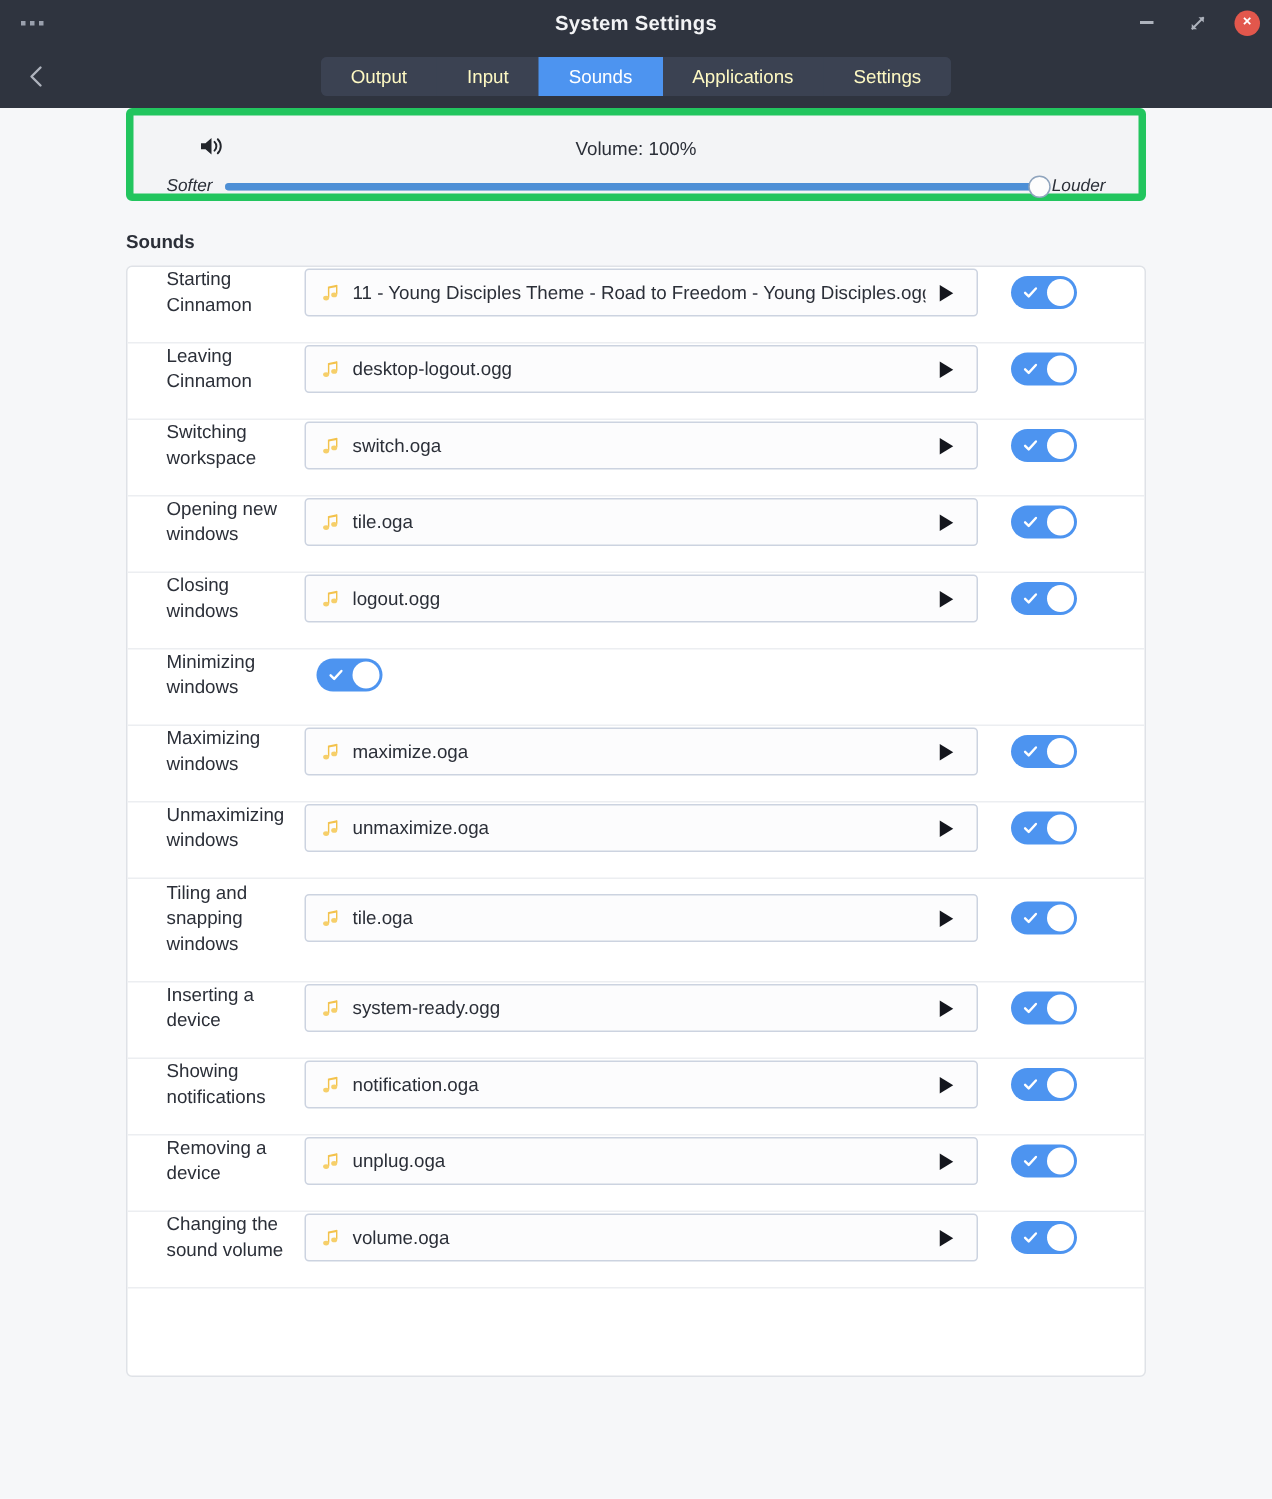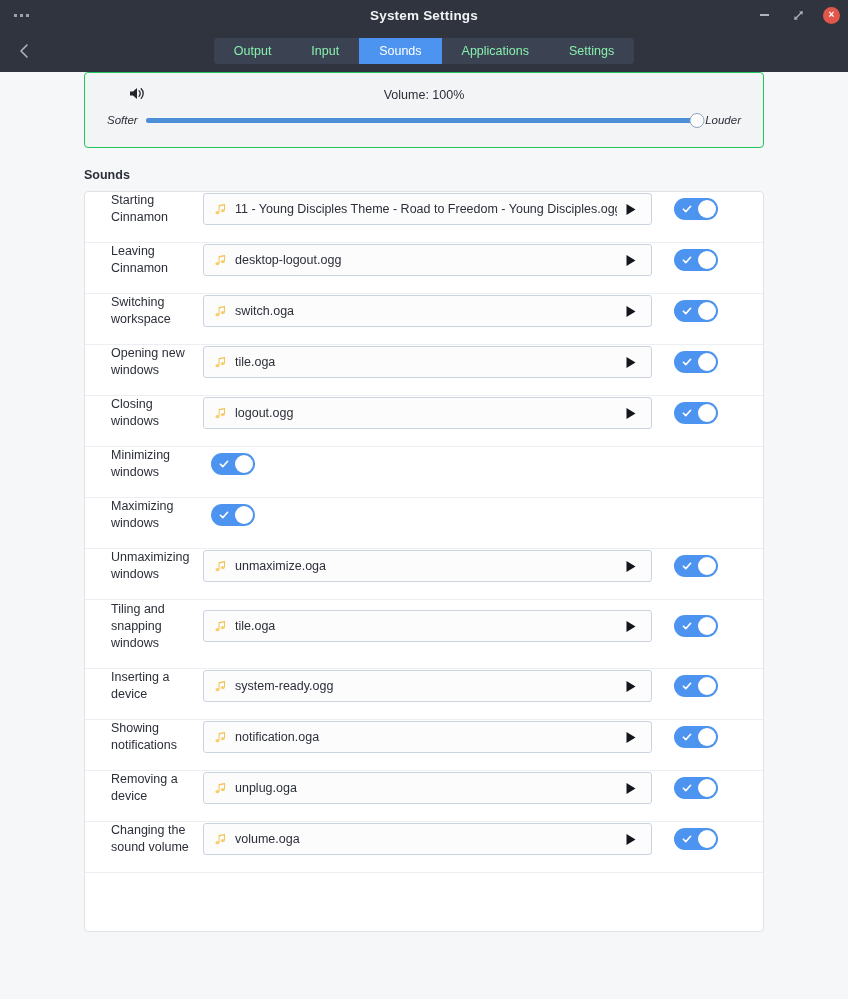--- a/index.html
+++ b/index.html
@@ -65,21 +65,21 @@
     display: flex;
     background: #3b4252;
     border-radius: 4px;
     overflow: hidden;
     height: 26px;
   }
   .tab {
     display: flex; align-items: center; justify-content: center;
     padding: 0 20px;
     font-size: 12.5px;
-    color: #86efac;
+    color: #fef9c3;
     background: #3b4252;
     white-space: nowrap;
   }
   .tab.active { background: #4d94f0; color: #ffffff; }
 
   
   .content {
     padding: 0 84px;
     background: #f6f7f9;
     height: calc(999px - 72px);
@@ -89,24 +89,24 @@
     font-size: 12.5px;
     font-weight: bold;
     color: #2b2f38;
     margin-top: 20px;
     margin-bottom: 9px;
   }
 
   
   .volume-card {
     background: #f3f4f6;
-    border: 1px solid #22c55e;
+    border: 5px solid #22c55e;
     border-radius: 4px;
     padding: 12px 22px 14px 22px;
-    height: 76px;
+    height: 62px;
     position: relative;
   }
   .vol-row1 { position: relative; height: 22px; }
   .speaker-icon {
     position: absolute; left: 22px; top: 1px;
     color: #22252b;
   }
   .speaker-icon svg { display: block; }
   .vol-label {
     text-align: center; font-size: 12.5px; color: #2b2f38;
@@ -424,20 +424,37 @@
           <span class="check">
             <svg width="10" height="10" viewBox="0 0 10 10" aria-hidden="true">
               <path d="M1.4 5.2 L3.8 7.6 L8.6 2.3" stroke="#ffffff" stroke-width="1.6" fill="none" stroke-linecap="round" stroke-linejoin="round"></path>
             </svg>
           </span>
           <span class="knob"></span>
         </div>
       </div>
       <div class="snd-row">
         <div class="snd-label">Maximizing windows</div>
+        <div class="snd-select">
+          <span class="note-icon">
+            <svg width="13" height="13" viewBox="0 0 13 13" aria-hidden="true">
+              <path d="M5.1 2.0 L10.6 0.9 L10.6 2.3 L5.1 3.4 Z" fill="#f3c24b"></path>
+              <rect x="4.6" y="2.1" width="0.95" height="7.3" fill="#f3c24b"></rect>
+              <rect x="10.0" y="1.0" width="0.95" height="6.2" fill="#f3c24b"></rect>
+              <ellipse cx="3.4" cy="9.7" rx="2.0" ry="1.6" fill="#f6cf6a"></ellipse>
+              <ellipse cx="8.8" cy="7.6" rx="2.0" ry="1.6" fill="#f6cf6a"></ellipse>
+            </svg>
+          </span>
+          <span class="snd-name">maximize.oga</span>
+          <span class="play-btn">
+            <svg width="12" height="13" viewBox="0 0 12 13" aria-hidden="true">
+              <path d="M1.5 1 L10.5 6.5 L1.5 12 Z" fill="#14161d"></path>
+            </svg>
+          </span>
+        </div>
         <div class="toggle">
           <span class="check">
             <svg width="10" height="10" viewBox="0 0 10 10" aria-hidden="true">
               <path d="M1.4 5.2 L3.8 7.6 L8.6 2.3" stroke="#ffffff" stroke-width="1.6" fill="none" stroke-linecap="round" stroke-linejoin="round"></path>
             </svg>
           </span>
           <span class="knob"></span>
         </div>
       </div>
       <div class="snd-row">

